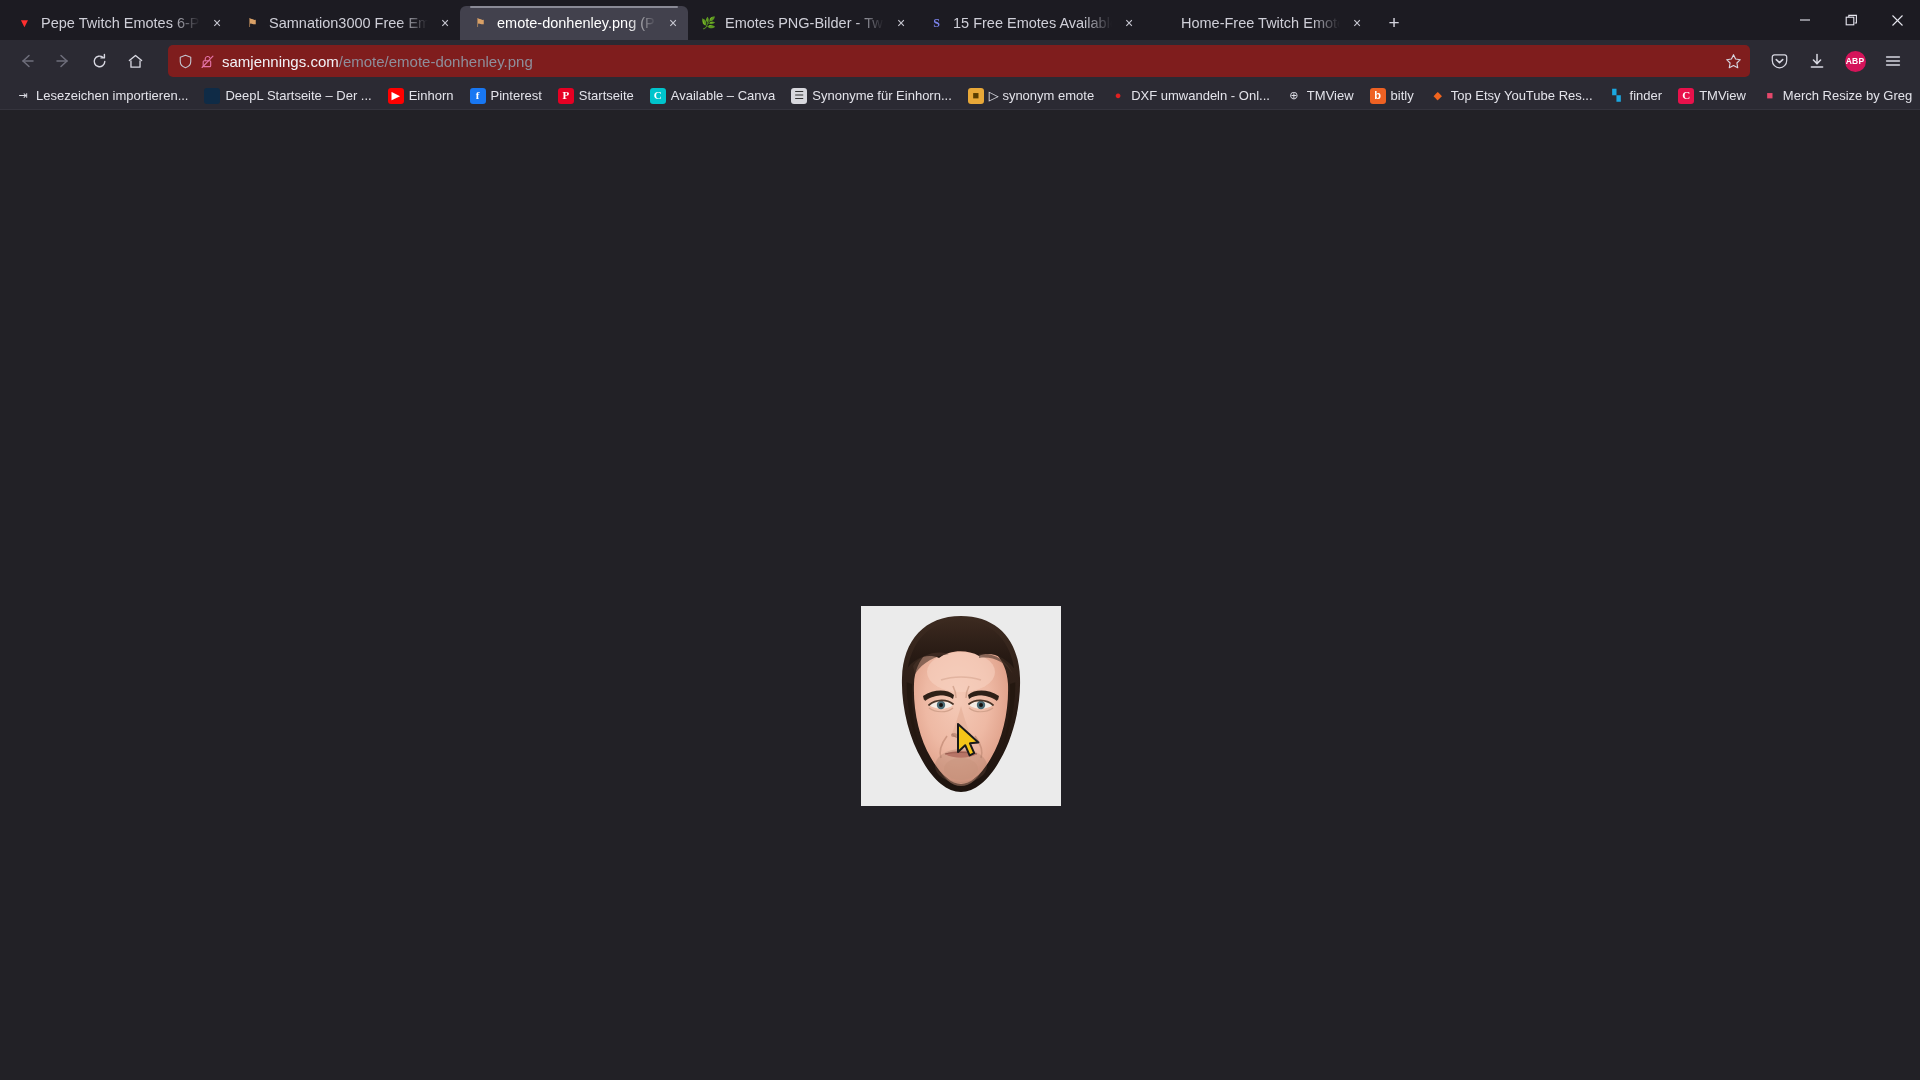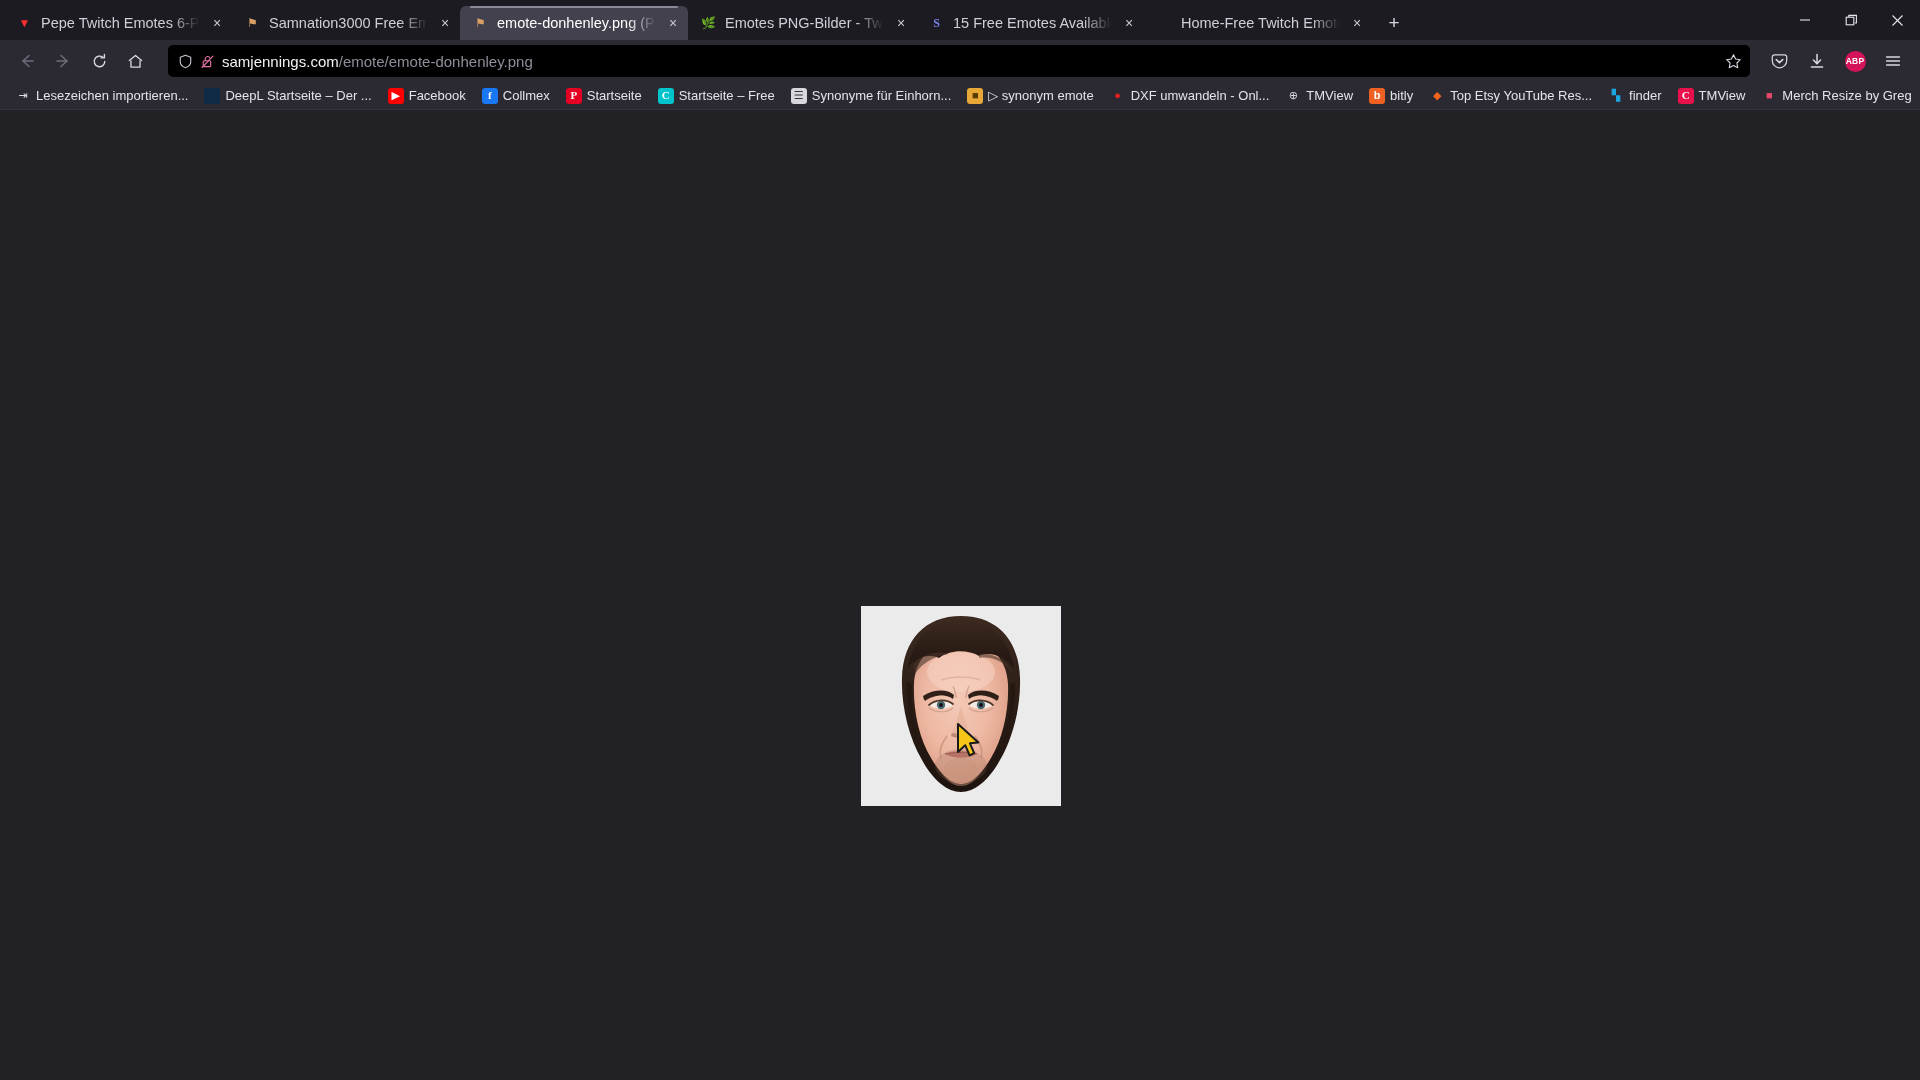--- a/index.html
+++ b/index.html
@@ -108,21 +108,21 @@
     width: 34px; height: 32px;
     display: flex; align-items: center; justify-content: center;
     color: #d8d8e2;
     border-radius: 4px;
   }
   .nav-icon.disabled { color: #6f6f7c; }
   .urlbar {
     flex: 1 1 auto;
     height: 32px;
     margin: 0 10px 0 14px;
-    background: #000000;
+    background: #7f1d1d;
     border-radius: 5px;
     display: flex;
     align-items: center;
     padding: 0 8px 0 10px;
     gap: 7px;
   }
   .urlbar .shield { color: #c3c3cd; display:flex; }
   .urlbar .lockbad { color: #e573a8; display:flex; }
   .url-text {
     flex: 1 1 auto;
@@ -372,36 +372,36 @@
     <span>Lesezeichen importieren...</span>
   </div>
 
   <div class="bm">
     <span class="bm-ico ico-deepl"></span>
     <span>DeepL Startseite – Der ...</span>
   </div>
 
   <div class="bm">
     <span class="bm-ico ico-yt">▶</span>
-    <span>Facebook</span>
+    <span>Einhorn</span>
   </div>
 
   <div class="bm">
     <span class="bm-ico ico-fb">f</span>
-    <span>Collmex</span>
+    <span>Pinterest</span>
   </div>
 
   <div class="bm">
     <span class="bm-ico ico-pin">P</span>
     <span>Startseite</span>
   </div>
 
   <div class="bm">
     <span class="bm-ico ico-canva">C</span>
-    <span>Startseite – Free</span>
+    <span>Available – Canva</span>
   </div>
 
   <div class="bm">
     <span class="bm-ico ico-syn">☰</span>
     <span>Synonyme für Einhorn...</span>
   </div>
 
   <div class="bm">
     <span class="bm-ico ico-sf">■</span>
     <span>▷ synonym emote</span>

